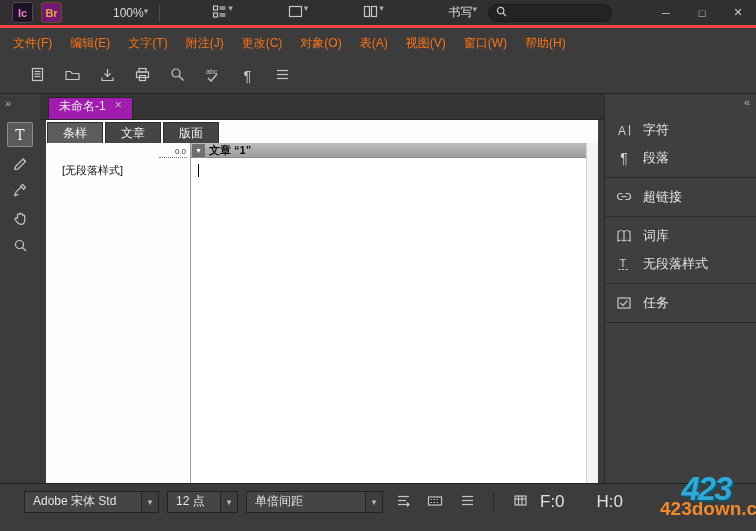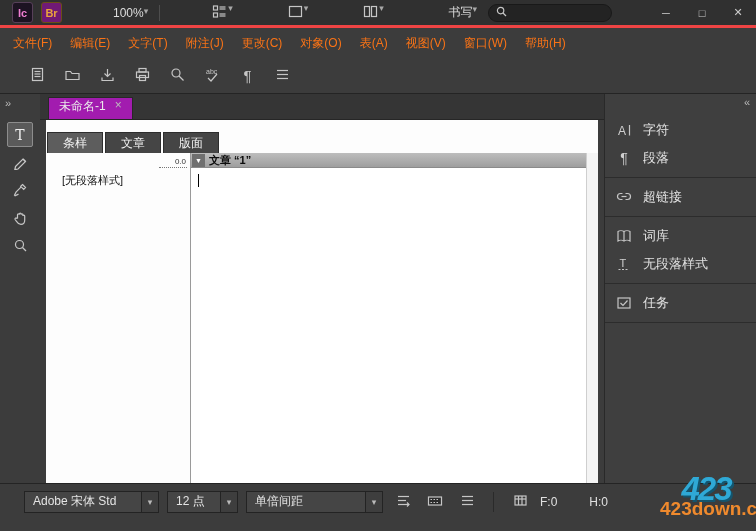--- a/index.html
+++ b/index.html
@@ -40,21 +40,21 @@
   .tool.first { margin-top:12px; }
   .tool.selected { background:#5a5a5a; border:1px solid #8d8d8d; border-radius:2px; }
   .tool-T { font-family:"DejaVu Serif","Liberation Serif",serif; font-size:14px; color:#eeeeee; }
 
   .docarea { flex:1; display:flex; flex-direction:column; background:#3c3c3c; min-width:0; }
   .doc-tabstrip { height:26px; display:flex; align-items:flex-end; padding-left:8px; background:#353535; border-bottom:1px solid #262626; flex:0 0 auto; }
   .doc-tab { height:22px; display:flex; align-items:flex-start; gap:9px; background:#a21caf; padding:0 10px; font-size:12px; color:#eaeaea; border:1px solid #282828; border-bottom:none; }
   .doc-tab-close { font-size:12px; color:#bbbbbb; }
 
   .doc-body { flex:1; background:#fdfdfd; margin:0 6px 4px 6px; display:flex; flex-direction:column; min-height:0; }
-  .view-tabs { height:33px; background:#fdfdfd; display:flex; align-items:flex-end; gap:2px; padding-left:1px; flex:0 0 auto; }
+  .view-tabs { height:23px; background:#fdfdfd; display:flex; align-items:flex-end; gap:2px; padding-left:1px; flex:0 0 auto; }
   .view-tab { height:21px; padding:0 15px; display:flex; align-items:center; background:#454545; color:#f2f2f2; font-size:12px; border:1px solid #2d2d2d; border-bottom:none; }
   .view-tab.active { background:#5d5d5d; }
 
   .doc-content { flex:1; display:flex; min-height:0; }
   .styles-col { width:145px; flex:0 0 auto; border-right:1px solid #9a9a9a; background:#fdfdfd; display:flex; flex-direction:column; }
   .styles-header { height:15px; position:relative; }
   .ruler-value { position:absolute; right:3px; top:4px; font-size:8px; color:#333333; border-bottom:1px dotted #777777; padding:0 1px 1px 16px; }
   .style-name { padding:5px 16px; font-size:11px; color:#111111; }
   .text-col { flex:1; min-width:0; position:relative; display:flex; flex-direction:column; background:#ffffff; }
   .story-bar { height:15px; background:linear-gradient(#bdbdbd,#9e9e9e); border-bottom:1px solid #8a8a8a; display:flex; align-items:center; flex:0 0 auto; }
@@ -75,21 +75,21 @@
   
   .statusbar { position:absolute; left:0; right:0; bottom:12px; height:36px; background:#3c3c3c; border-top:1px solid #242424; display:flex; align-items:center; padding-left:24px; gap:8px; }
   .combo { display:flex; align-items:stretch; height:22px; background:#454545; border:1px solid #232323; flex:0 0 auto; }
   .combo-text { display:flex; align-items:center; padding:0 8px; font-size:12px; color:#e4e4e4; white-space:nowrap; }
   .font-combo .combo-text { width:116px; }
   .size-combo .combo-text { width:52px; }
   .lead-combo .combo-text { width:118px; }
   .combo-btn { width:17px; border-left:1px solid #232323; background:#3e3e3e; display:flex; align-items:center; justify-content:center; color:#b9b9b9; font-size:9px; }
   .sb-icon { width:24px; height:22px; display:flex; align-items:center; justify-content:center; color:#c6c6c6; }
   .sb-sep { width:1px; height:20px; background:#2a2a2a; margin:0 6px; }
-  .sb-text { font-size:12px; color:#e0e0e0; }
+  .sb-text { font-size:17px; color:#e0e0e0; }
   .sb-h { margin-left:24px; }
 
   
   .watermark { position:absolute; right:4px; bottom:15px; width:92px; text-align:center; z-index:20; pointer-events:none; }
   .wm-logo { font-size:33px; line-height:27px; font-weight:bold; font-style:italic; letter-spacing:-2px; color:#2fa9d6; text-shadow:2px 2px 0 #14556e; }
   .wm-site { font-size:19px; line-height:14px; font-weight:bold; color:#f08a2d; }
 </style>
 </head>
 <body>
 

